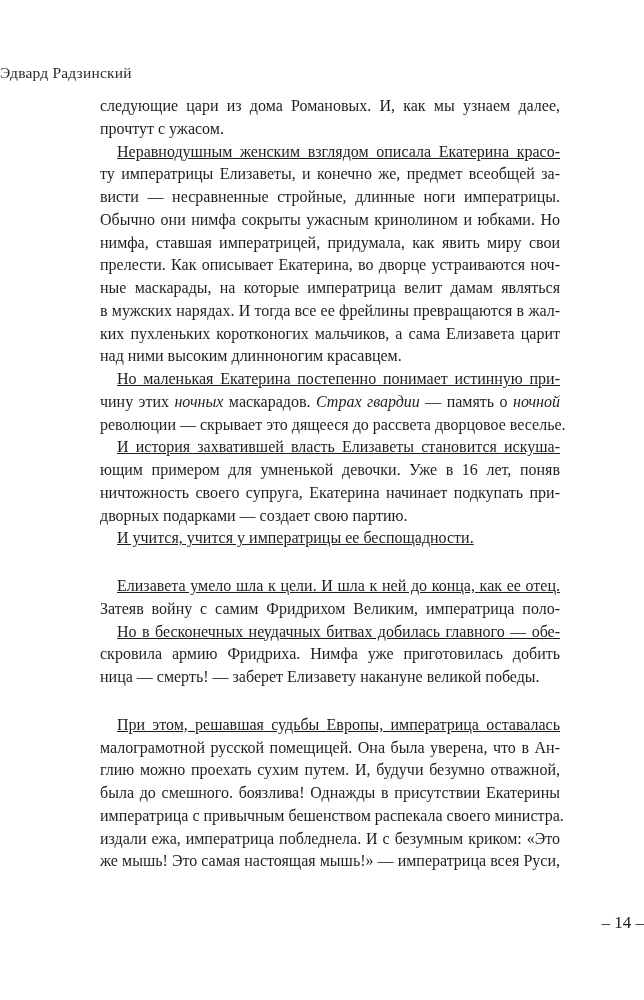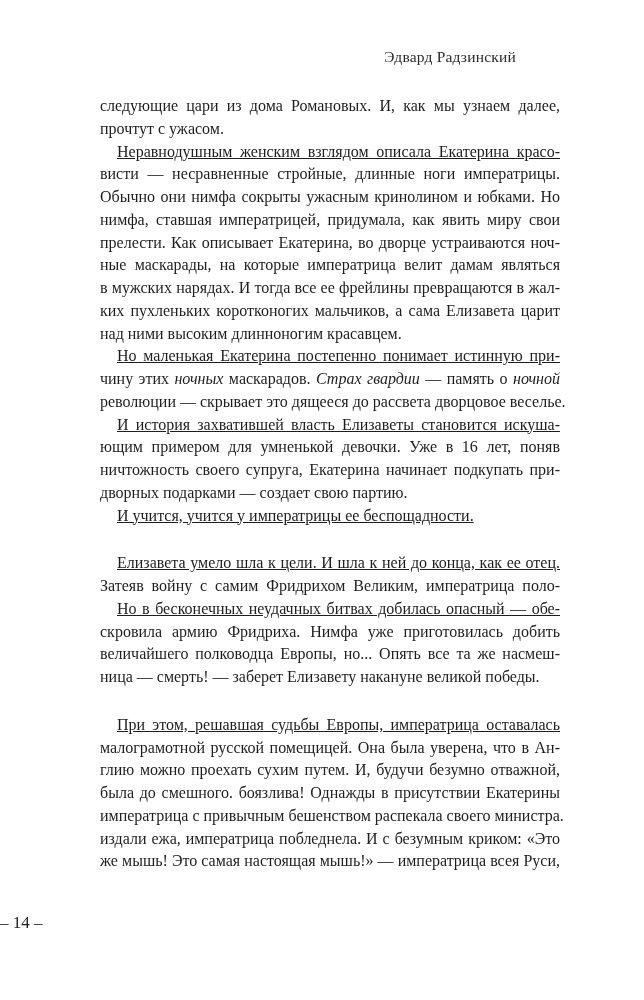--- a/index.html
+++ b/index.html
@@ -16,24 +16,24 @@
       color: #1e1e1e;
     }
     .page {
       position: absolute;
       left: 0; top: 0;
       width: 644px;
       height: 1000px;
     }
     .running-head {
       position: absolute;
-      top: 48px;
+      top: 64px;
       left: 0;
       width: 516px;
-      text-align: right;
+      text-align: left;
       font-size: 15.5px;
       letter-spacing: 0.2px;
       color: #2a2a2a;
     }
     .body-text {
       position: absolute;
       left: 92px;
       top: 95px;
       width: 460px;
       font-size: 16px;
@@ -61,38 +61,39 @@
       height: 25px;
     }
     em {
       font-style: italic;
     }
     .folio {
       position: absolute;
       top: 913px;
       left: 0;
       width: 644px;
-      text-align: left;
+      text-align: right;
       font-size: 17px;
       color: #1e1e1e;
     }
   </style>
 </head>
 <body>
 
 <div class="page">
 
   <div class="running-head">Эдвард Радзинский</div>
 
   <div class="body-text">
 
     <span class="line">следующие цари из дома Романовых. И, как мы узнаем далее,</span>
     <span class="line last">прочтут с ужасом.</span>
 
     <span class="line indent">Неравнодушным женским взглядом описала Екатерина красо-</span>
+    <span class="line">ту императрицы Елизаветы, и конечно же, предмет всеобщей за-</span>
     <span class="line">висти — несравненные стройные, длинные ноги императрицы.</span>
     <span class="line">Обычно они нимфа сокрыты ужасным кринолином и юбками. Но</span>
     <span class="line">нимфа, ставшая императрицей, придумала, как явить миру свои</span>
     <span class="line">прелести. Как описывает Екатерина, во дворце устраиваются ноч-</span>
     <span class="line">ные маскарады, на которые императрица велит дамам являться</span>
     <span class="line">в мужских нарядах. И тогда все ее фрейлины превращаются в жал-</span>
     <span class="line">ких пухленьких коротконогих мальчиков, а сама Елизавета царит</span>
     <span class="line last">над ними высоким длинноногим красавцем.</span>
 
     <span class="line indent">Но маленькая Екатерина постепенно понимает истинную при-</span>
@@ -104,23 +105,22 @@
     <span class="line">ничтожность своего супруга, Екатерина начинает подкупать при-</span>
     <span class="line last">дворных подарками — создает свою партию.</span>
 
     <span class="line indent last">И учится, учится у императрицы ее беспощадности.</span>
 
     <span class="gap"></span>
 
     <span class="line indent">Елизавета умело шла к цели. И шла к ней до конца, как ее отец.</span>
     <span class="line">Затеяв войну с самим Фридрихом Великим, императрица поло-</span>
 
-    <span class="line indent">Но в бесконечных неудачных битвах добилась опасный — обе-</span>
+    <span class="line indent">Но в бесконечных неудачных битвах добилась главного — обе-</span>
     <span class="line">скровила армию Фридриха. Нимфа уже приготовилась добить</span>
-    <span class="line">величайшего полководца Европы, но... Опять все та же насмеш-</span>
     <span class="line last">ница — смерть! — заберет Елизавету накануне великой победы.</span>
 
     <span class="gap"></span>
 
     <span class="line indent">При этом, решавшая судьбы Европы, императрица оставалась</span>
     <span class="line">малограмотной русской помещицей. Она была уверена, что в Ан-</span>
     <span class="line">глию можно проехать сухим путем. И, будучи безумно отважной,</span>
     <span class="line">была до смешного. боязлива! Однажды в присутствии Екатерины</span>
     <span class="line">императрица с привычным бешенством распекала своего министра.</span>
     <span class="line">издали ежа, императрица побледнела. И с безумным криком: «Это</span>

